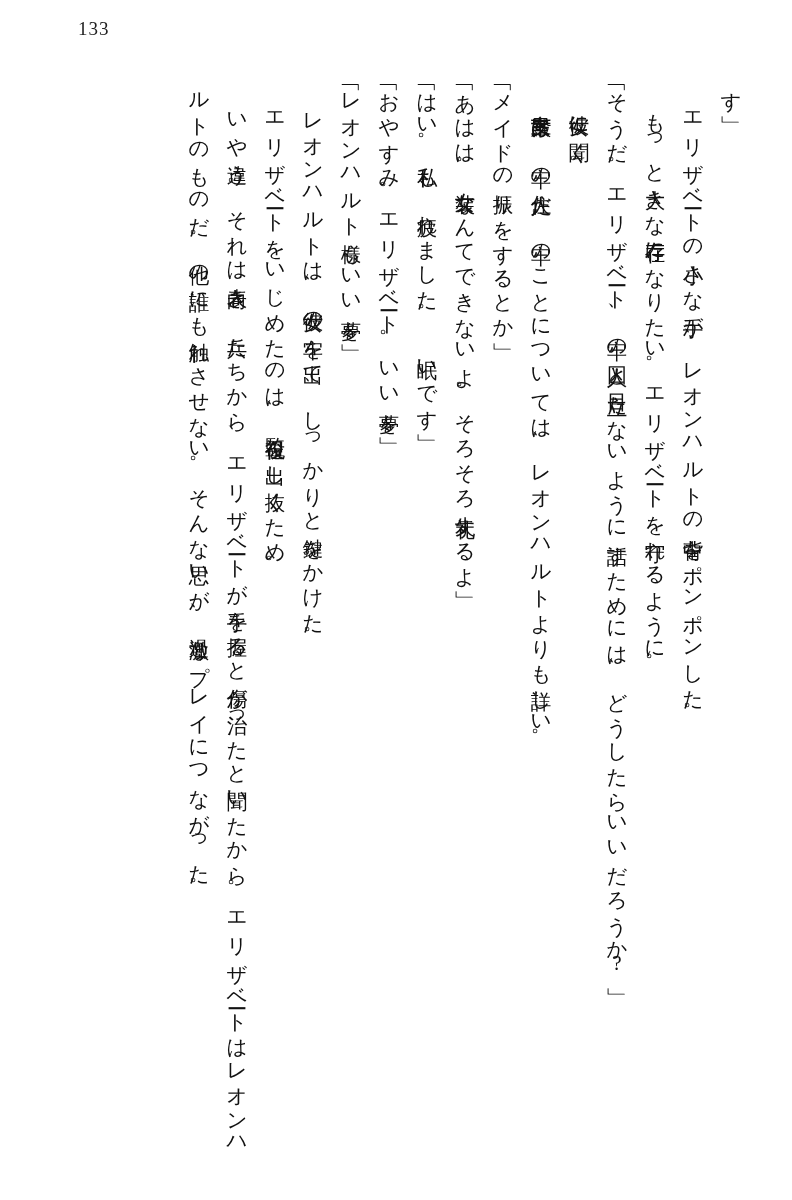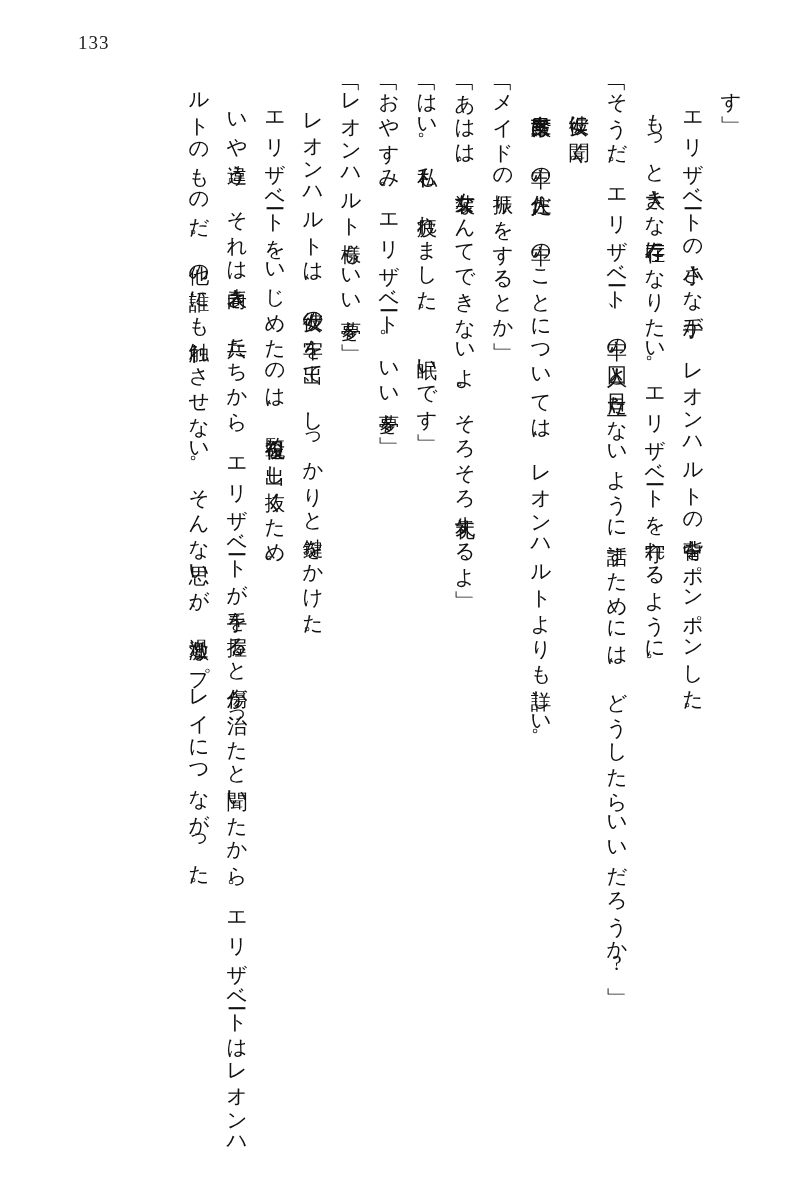--- a/index.html
+++ b/index.html
@@ -16,21 +16,21 @@
     position: relative;
   }
   .page {
     position: relative;
     width: 792px;
     height: 1200px;
     box-sizing: border-box;
   }
   .page-number {
     position: absolute;
-    top: 32px;
+    top: 18px;
     left: 78px;
     font-size: 19px;
     letter-spacing: 1px;
     color: #222;
     font-family: "Liberation Serif", "DejaVu Serif", serif;
   }
   .text-block {
     position: absolute;
     top: 78px;
     left: 44px;

